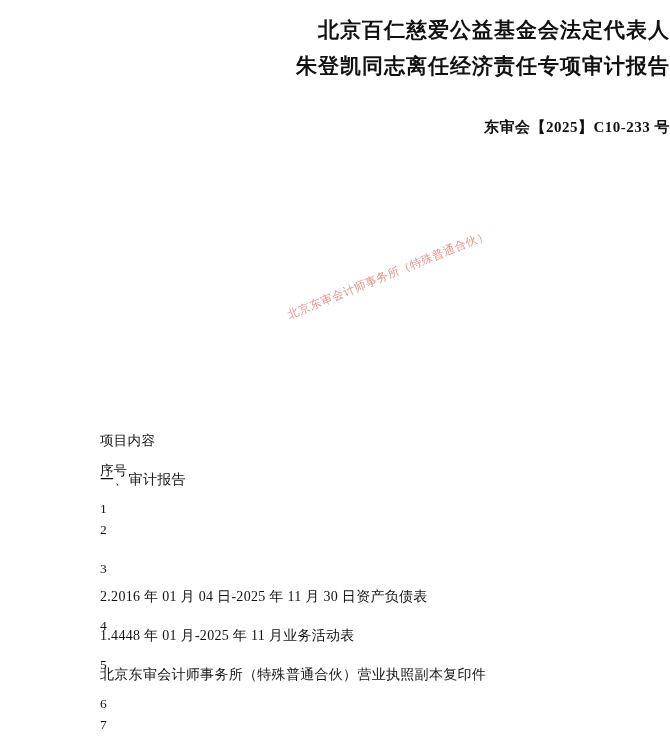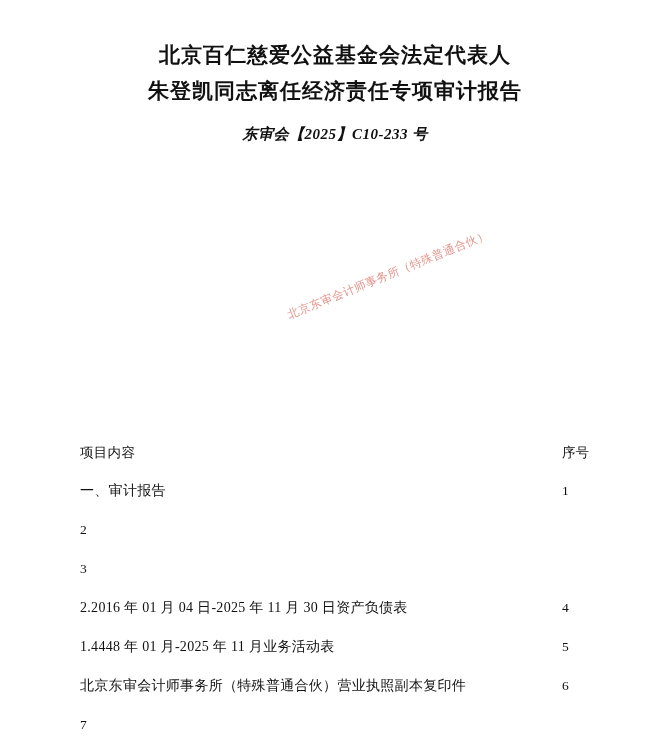--- a/index.html
+++ b/index.html
@@ -15,38 +15,37 @@
     position: relative;
     overflow: hidden;
   }
   .page {
     position: relative;
     width: 670px;
     height: 755px;
     box-sizing: border-box;
   }
   .title-block {
-    text-align: center;
-    padding-top: 37px;
+    text-align: right;
+    padding-top: 12px;
   }
   .title-line {
     font-size: 21px;
     font-weight: bold;
     letter-spacing: 1px;
     line-height: 36px;
     color: #111111;
   }
   .doc-number {
-    text-align: center;
-    margin-top: 16px;
+    text-align: right;
+    margin-top: 34px;
     font-size: 15px;
     letter-spacing: 0.5px;
     color: #111111;
     font-weight: bold;
-    font-style: italic;
   }
   .watermark {
     position: absolute;
     left: 288px;
     top: 278px;
     width: 200px;
     height: 70px;
     pointer-events: none;
   }
   .watermark-text {
@@ -63,22 +62,23 @@
   }
   .contents {
     position: absolute;
     left: 0;
     top: 432px;
     width: 670px;
   }
   .content-row {
     display: flex;
     align-items: baseline;
-    padding: 0 78px 0 80px;
+    padding: 0 78px 0 100px;
     height: 39px;
+    flex-direction: column;
   }
   .content-row .label {
     flex: 1 1 auto;
     font-size: 14px;
     color: #111111;
     letter-spacing: 0.3px;
   }
   .content-row .num {
     flex: 0 0 auto;
     width: 30px;

